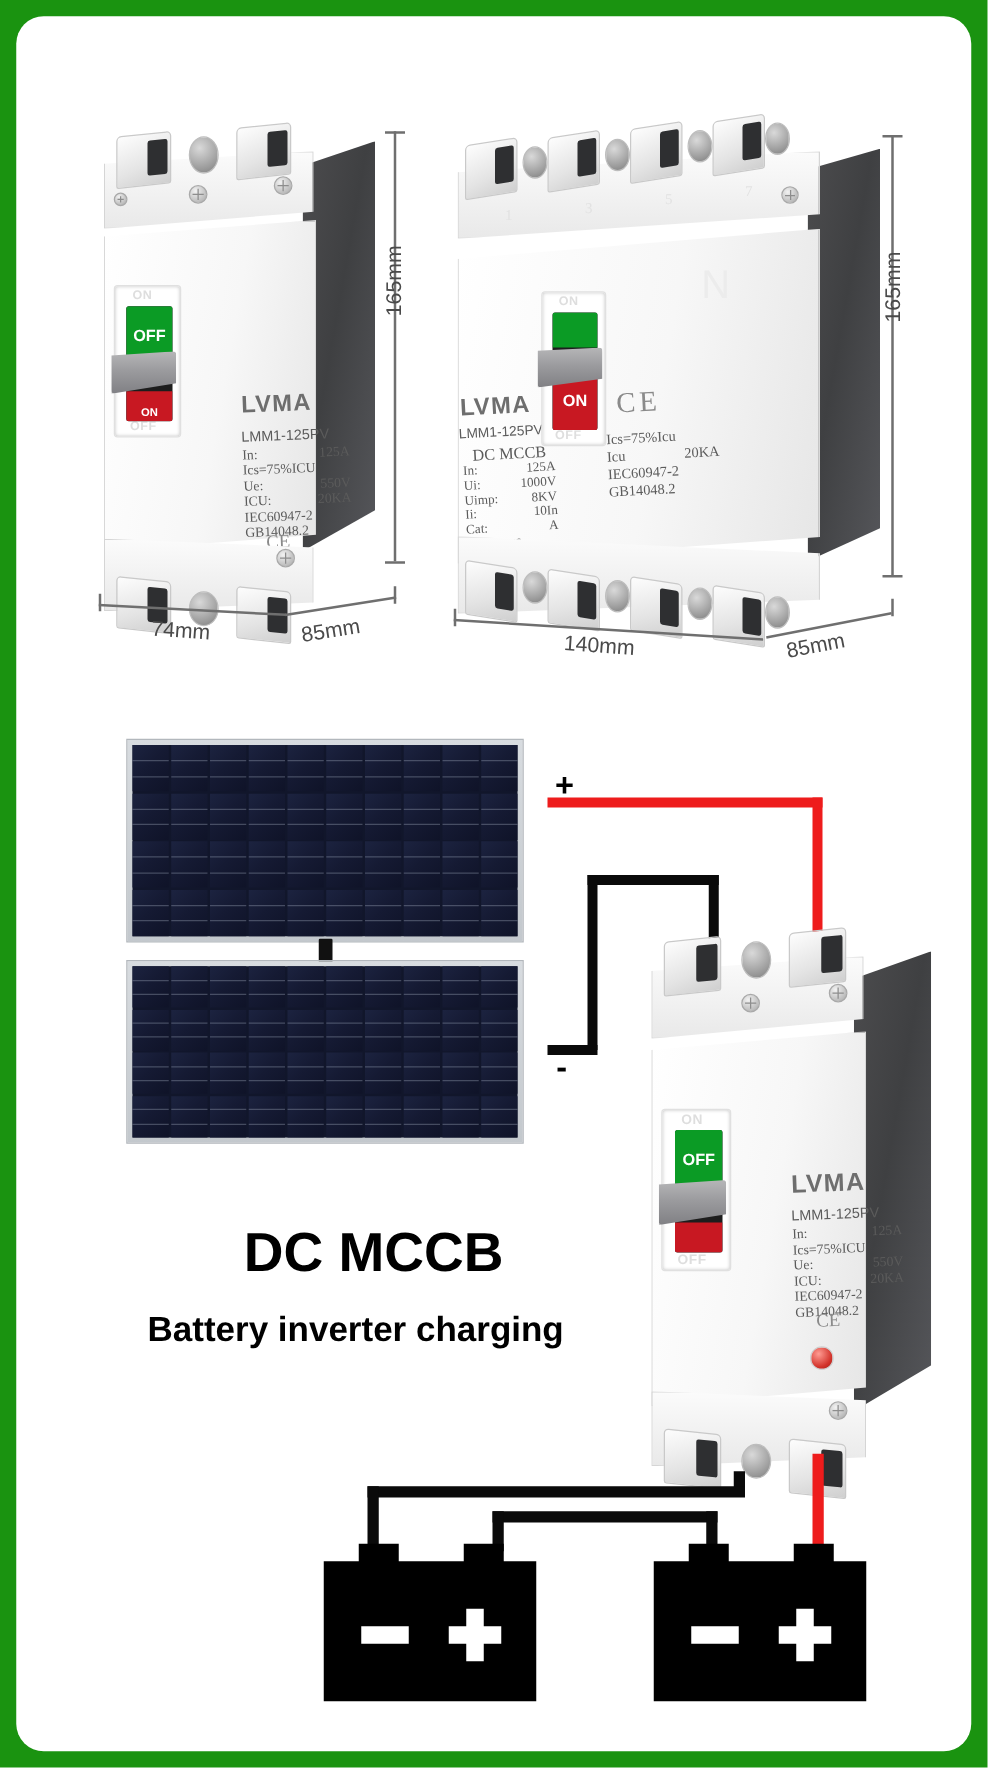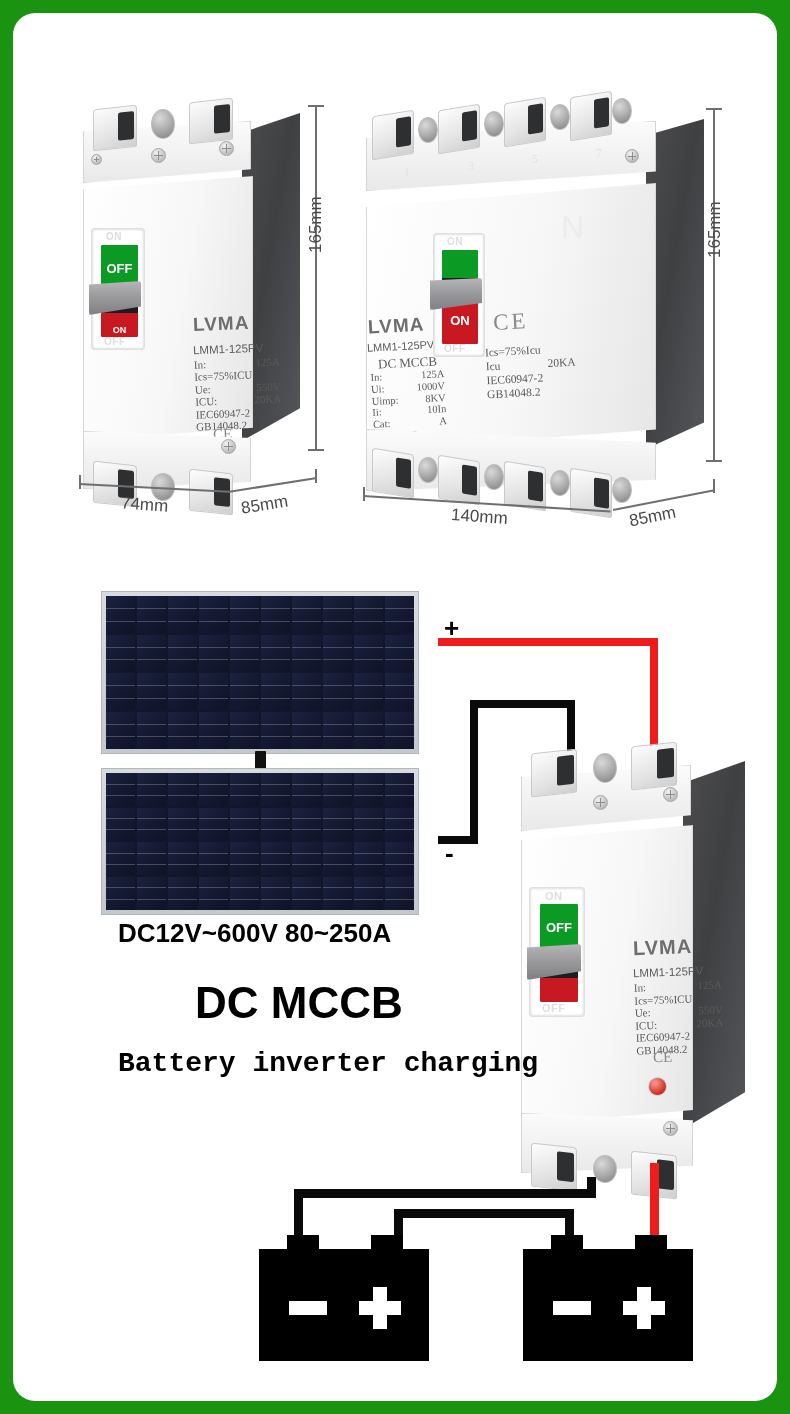--- a/index.html
+++ b/index.html
@@ -529,23 +529,22 @@
     <div class="indicator" style="left:137px; top:338px; width:19px; height:19px;"></div>
 
     <div class="bk-cap" style="left:10px; top:374px; width:172px; height:60px;
                 clip-path: polygon(0% 0%, 100% 12%, 100% 88%, 0% 100%);"></div>
     <div class="screw" style="left:152px; top:382px; width:15px; height:15px;"></div>
     <div class="term" style="left:20px; top:406px; width:46px; height:44px; transform:skewY(6deg);"></div>
     <div class="term" style="left:120px; top:414px; width:46px; height:44px; transform:skewY(6deg);"></div>
     <div class="term-hole" style="left:82px; top:416px; width:24px; height:28px;"></div>
   </div>
 
-  <div class="copy" style="left:105px; top:905px; font-size:26px;">DC12V~600V 80~250A</div>
   <div class="copy" style="left:182px; top:965px; font-size:44px;">DC MCCB</div>
-  <div class="copy" style="left:105px; top:1035px; font-size:28px;font-family:Liberation Mono, monospace;">Battery inverter charging</div>
+  <div class="copy" style="left:105px; top:1035px; font-size:28px;">Battery inverter charging</div>
 
   <div class="wire wire-black" style="left:574px; top:1164px; width:9px; height:20px;"></div>
   <div class="wire wire-black" style="left:281px; top:1176px; width:302px; height:9px;"></div>
   <div class="wire wire-black" style="left:281px; top:1176px; width:9px; height:50px;"></div>
   <div class="wire wire-black" style="left:381px; top:1196px; width:180px; height:9px;"></div>
   <div class="wire wire-black" style="left:381px; top:1196px; width:9px; height:32px;"></div>
   <div class="wire wire-black" style="left:552px; top:1196px; width:9px; height:32px;"></div>
   <div class="wire wire-red" style="left:637px; top:1150px; width:9px; height:78px;"></div>
 
   <div class="battery" style="left:246px; top:1222px; width:170px; height:126px;">

